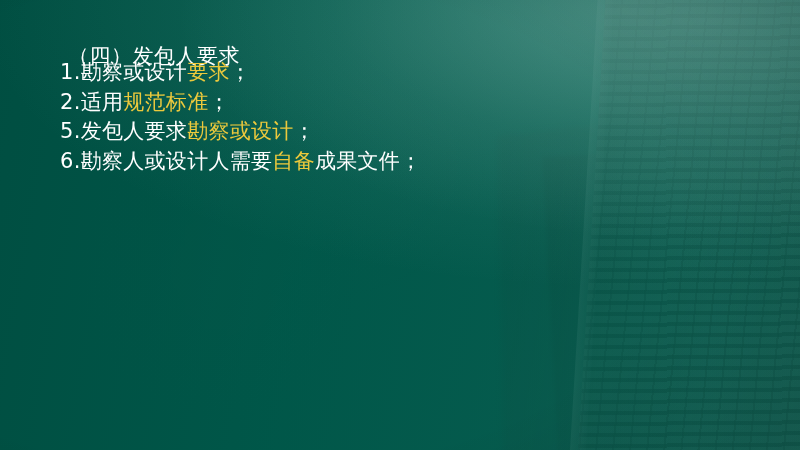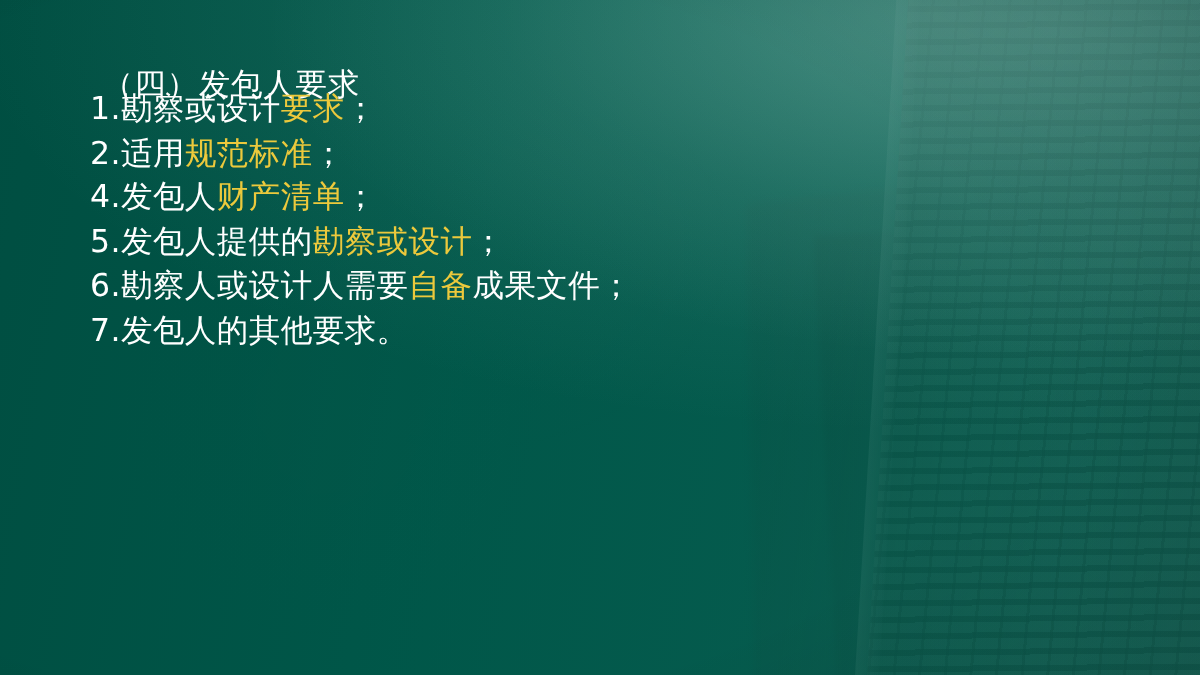--- a/index.html
+++ b/index.html
@@ -206,20 +206,18 @@
   <div class="bg-sheen"></div>
   <div class="bg-tint-soft"></div>
   <div class="bg-vignette"></div>
 
   <div class="content">
     <div class="slide-title">（四）发包人要求</div>
 
     <div class="bullet-list" id="bullet-list">
         <div class="bullet-line"><span class="seg-plain">1.</span><span class="seg-plain">勘察或设计</span><span class="seg-hl">要求</span><span class="seg-plain">；</span></div>
         <div class="bullet-line"><span class="seg-plain">2.</span><span class="seg-plain">适用</span><span class="seg-hl">规范标准</span><span class="seg-plain">；</span></div>
-        <div class="bullet-line"><span class="seg-plain">4.</span><span class="seg-plain">发包人</span><span class="seg-hl">财产清单</span><span class="seg-plain">；</span></div>
-        <div class="bullet-line"><span class="seg-plain">5.</span><span class="seg-plain">发包人提供的</span><span class="seg-hl">勘察或设计</span><span class="seg-plain">；</span></div>
+        <div class="bullet-line"><span class="seg-plain">5.</span><span class="seg-plain">发包人要求</span><span class="seg-hl">勘察或设计</span><span class="seg-plain">；</span></div>
         <div class="bullet-line"><span class="seg-plain">6.</span><span class="seg-plain">勘察人或设计人需要</span><span class="seg-hl">自备</span><span class="seg-plain">成果文件；</span></div>
-        <div class="bullet-line"><span class="seg-plain">7.</span><span class="seg-plain">发包人的其他要求。</span></div>
       </div>
   </div>
 
 </div>
 
 </body></html>

